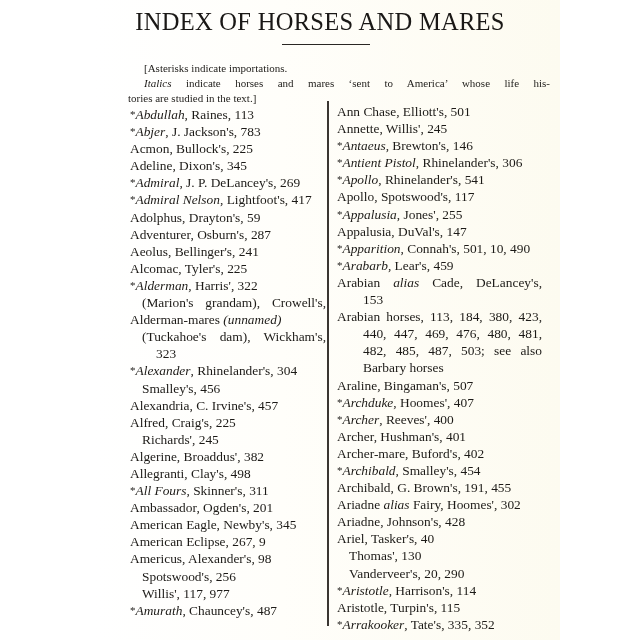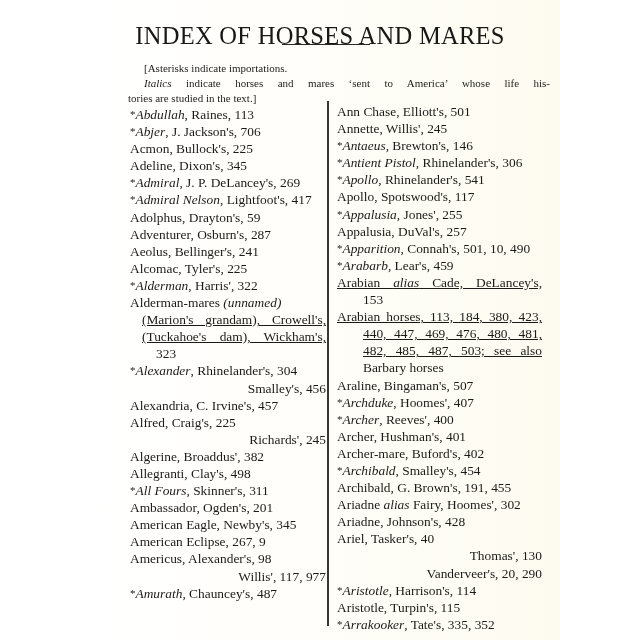--- a/index.html
+++ b/index.html
@@ -10,21 +10,21 @@
     color: #1c1a17;
     position: relative;
   }
   .page {
     position: absolute; left: 95px; top: 0; width: 465px; height: 640px;
     background: linear-gradient(90deg, #ffffff 0%, #fffefa 40%, #fdfbf0 100%);
   }
   .title {
     position: absolute; left: 0; top: 8px; width: 640px;
     text-align: center; font-size: 24.5px; letter-spacing: 0.3px;
-    font-weight: normal; color: #1a1816; margin-top: 14px;
+    font-weight: normal; color: #1a1816;
   }
   .title-rule {
     position: absolute; left: 282px; top: 44px; width: 88px; height: 0;
     border-top: 1.4px solid #2a2724;
   }
   .note {
     position: absolute; left: 128px; top: 61px; width: 422px;
     font-size: 11px; line-height: 15px; color: #1e1c19;
   }
   .note .line1 { padding-left: 16px; }
@@ -34,23 +34,23 @@
     position: absolute; font-size: 13.4px; line-height: 17.1px;
     white-space: nowrap;
   }
   .col-left { left: 130px; top: 106px; width: 196px; }
   .col-right { left: 337px; top: 103px; width: 205px; }
   .divider {
     position: absolute; left: 327px; top: 101px; width: 0; height: 525px;
     border-left: 2px solid #3a3632;
   }
   .entry { display: block; }
-  .entry.cont { padding-left: 12px; text-align: right; }
+  .entry.cont { padding-left: 12px; }
   .entry.cont2 { padding-left: 26px; }
-  .entry.just { text-align: justify; text-align-last: justify; white-space: normal; text-decoration: underline; }
+  .entry.just { text-align: justify; text-align-last: justify; white-space: normal; }
   .it { font-style: italic; }
   .star { font-size: 11px; vertical-align: 1px; }
 </style>
 </head>
 <body>
 
 <div class="page"></div>
 
 <div class="title">INDEX OF HORSES AND MARES</div>
 <div class="title-rule"></div>
@@ -58,58 +58,59 @@
 <div class="note">
   <div class="line1">[Asterisks indicate importations.</div>
   <div class="line2"><span class="it">Italics</span><span> indicate horses and mares ‘sent to America’ whose life his-</span></div>
   <div class="line3">tories are studied in the text.]</div>
 </div>
 
 <div class="divider"></div>
 
 <div class="col col-left" id="col-left">
     <span class="entry"><span class="star">*</span><span class="it">Abdullah</span><span>, Raines, 113</span></span>
-    <span class="entry"><span class="star">*</span><span class="it">Abjer</span><span>, J. Jackson's, 706</span></span>
+    <span class="entry"><span class="star">*</span><span class="it">Abjer</span><span>, J. Jackson's, 783</span></span>
     <span class="entry"><span>Acmon, Bullock's, 225</span></span>
     <span class="entry"><span>Adeline, Dixon's, 345</span></span>
     <span class="entry"><span class="star">*</span><span class="it">Admiral</span><span>, J. P. DeLancey's, 269</span></span>
     <span class="entry"><span class="star">*</span><span class="it">Admiral Nelson</span><span>, Lightfoot's, 417</span></span>
     <span class="entry"><span>Adolphus, Drayton's, 59</span></span>
     <span class="entry"><span>Adventurer, Osburn's, 287</span></span>
     <span class="entry"><span>Aeolus, Bellinger's, 241</span></span>
     <span class="entry"><span>Alcomac, Tyler's, 225</span></span>
     <span class="entry"><span class="star">*</span><span class="it">Alderman</span><span>, Harris', 322</span></span>
+    <span class="entry cont just"><span>(Marion's grandam), Crowell's,</span></span>
     <span class="entry"><span>Alderman-mares  </span><span class="it">(unnamed)</span></span>
-    <span class="entry cont just"><span>(Marion's grandam), Crowell's,</span></span>
     <span class="entry cont just"><span>(Tuckahoe's dam), Wickham's,</span></span>
     <span class="entry cont2"><span>323</span></span>
     <span class="entry"><span class="star">*</span><span class="it">Alexander</span><span>, Rhinelander's, 304</span></span>
     <span class="entry cont"><span>Smalley's, 456</span></span>
     <span class="entry"><span>Alexandria, C. Irvine's, 457</span></span>
     <span class="entry"><span>Alfred, Craig's, 225</span></span>
     <span class="entry cont"><span>Richards', 245</span></span>
     <span class="entry"><span>Algerine, Broaddus', 382</span></span>
     <span class="entry"><span>Allegranti, Clay's, 498</span></span>
     <span class="entry"><span class="star">*</span><span class="it">All Fours</span><span>, Skinner's, 311</span></span>
     <span class="entry"><span>Ambassador, Ogden's, 201</span></span>
     <span class="entry"><span>American Eagle, Newby's, 345</span></span>
     <span class="entry"><span>American Eclipse, 267, 9</span></span>
     <span class="entry"><span>Americus, Alexander's, 98</span></span>
+    <span class="entry cont"><span>Spotswood's, 256</span></span>
     <span class="entry cont"><span>Willis', 117, 977</span></span>
     <span class="entry"><span class="star">*</span><span class="it">Amurath</span><span>, Chauncey's, 487</span></span>
   </div>
 <div class="col col-right" id="col-right">
     <span class="entry"><span>Ann Chase, Elliott's, 501</span></span>
     <span class="entry"><span>Annette, Willis', 245</span></span>
     <span class="entry"><span class="star">*</span><span class="it">Antaeus</span><span>, Brewton's, 146</span></span>
     <span class="entry"><span class="star">*</span><span class="it">Antient Pistol</span><span>, Rhinelander's, 306</span></span>
     <span class="entry"><span class="star">*</span><span class="it">Apollo</span><span>, Rhinelander's, 541</span></span>
     <span class="entry"><span>Apollo, Spotswood's, 117</span></span>
     <span class="entry"><span class="star">*</span><span class="it">Appalusia</span><span>, Jones', 255</span></span>
-    <span class="entry"><span>Appalusia, DuVal's, 257</span></span>
+    <span class="entry"><span>Appalusia, DuVal's, 147</span></span>
     <span class="entry"><span class="star">*</span><span class="it">Apparition</span><span>, Connah's, 501, 10, 490</span></span>
     <span class="entry"><span class="star">*</span><span class="it">Arabarb</span><span>, Lear's, 459</span></span>
     <span class="entry just"><span>Arabian </span><span class="it">alias</span><span> Cade, DeLancey's,</span></span>
     <span class="entry cont2"><span>153</span></span>
     <span class="entry just"><span>Arabian horses, 113, 184, 380, 423,</span></span>
     <span class="entry cont2 just"><span>440, 447, 469, 476, 480, 481,</span></span>
     <span class="entry cont2 just"><span>482, 485, 487, 503; see also</span></span>
     <span class="entry cont2"><span>Barbary horses</span></span>
     <span class="entry"><span>Araline, Bingaman's, 507</span></span>
     <span class="entry"><span class="star">*</span><span class="it">Archduke</span><span>, Hoomes', 407</span></span>

